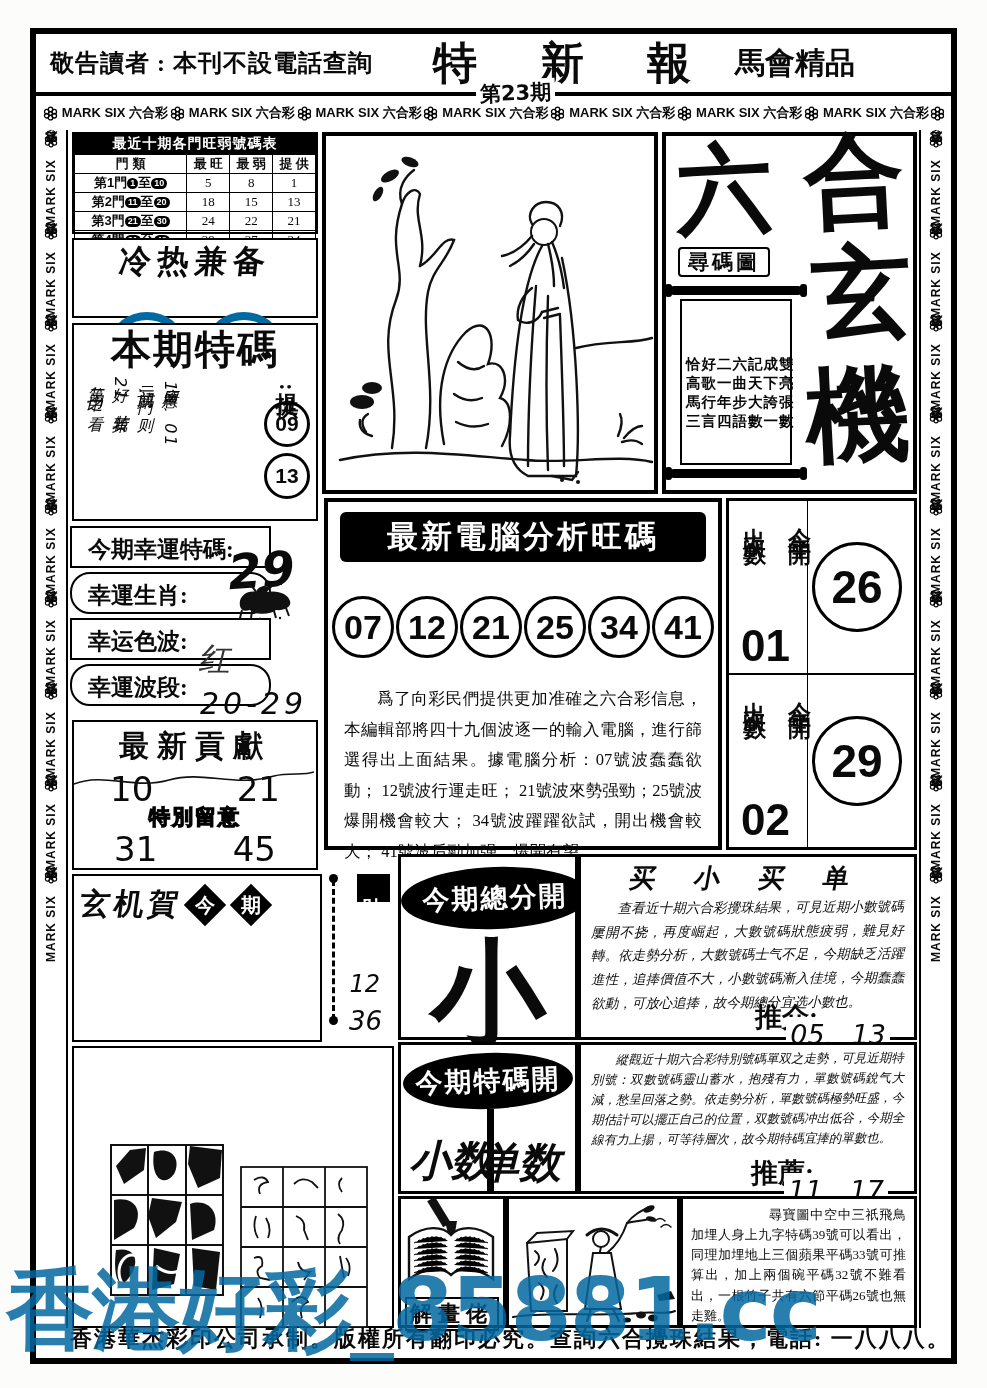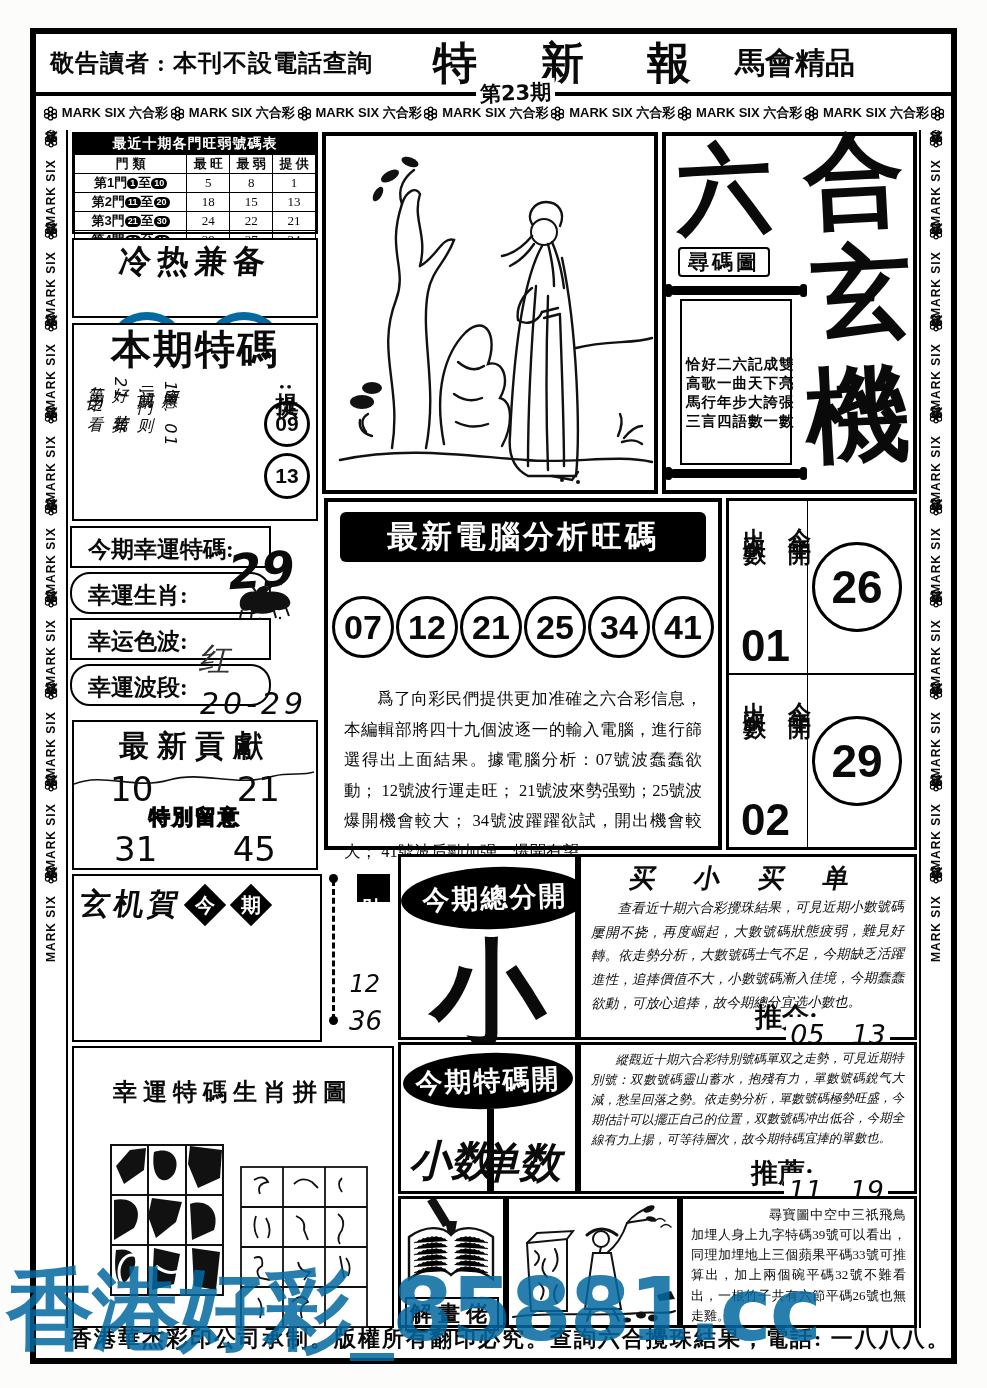--- a/index.html
+++ b/index.html
@@ -623,21 +623,20 @@
       <div class="abs" style="left:256px;top:744px;width:68px;height:168px;">
         <div class="dashline" style="left:6px;top:6px;height:140px;"></div>
         <div class="dot" style="left:2.5px;top:0;"></div>
         <div class="dot" style="left:2.5px;top:142px;"></div>
         <div class="tip-box" style="position:absolute;right:4px;top:0;">貼士</div>
         <div class="hand" style="position:absolute;right:14px;top:96px;font-size:24px;">12</div>
         <div class="hand" style="position:absolute;right:12px;top:132px;font-size:26px;">36</div>
       </div>
 
       <div class="box" style="left:2px;top:916px;width:322px;height:282px;border-width:2.5px;">
-        <div style="font-size:24px;font-weight:700;letter-spacing:6px;text-align:center;margin-top:28px;">幸運特碼生肖拼圖</div>
         <svg style="position:absolute;left:36px;top:96px;" width="114" height="152" viewBox="0 0 114 152">
           <rect x="1" y="1" width="112" height="150" fill="#fff" stroke="#111" stroke-width="2"></rect>
           <path d="M38,1 V151 M76,1 V151 M1,51 H113 M1,101 H113" stroke="#111" stroke-width="2"></path>
           <g fill="#111">
             <path d="M20,6 L36,4 L34,26 L14,40 L6,22 Z"></path>
             <path d="M44,8 C60,2 72,14 64,30 C54,44 40,34 44,8 Z"></path>
             <path d="M80,2 L112,6 L110,34 L88,44 L78,20 Z"></path>
             <path d="M4,56 C24,52 34,66 24,84 L4,96 Z"></path>
             <path d="M42,54 L72,58 L66,78 L46,94 L38,72 Z"></path>
             <path d="M80,60 C98,54 110,68 104,86 L82,96 Z"></path>
@@ -770,21 +769,21 @@
 
       <div class="box" style="left:328px;top:912px;width:180px;height:152px;border-width:3px;">
         <div class="ovaltag" style="margin:8px auto 0 auto;width:170px;height:56px;transform:rotate(-2deg);">今期特碼開</div>
         <div style="position:absolute;left:86px;top:64px;bottom:0;width:7px;background:#000;"></div>
         <span class="halfchar" style="position:absolute;left:8px;bottom:2px;">小数</span>
         <span class="halfchar" style="position:absolute;right:14px;bottom:0;margin-left:12px;">单数</span>
       </div>
       <div class="box" style="left:508px;top:912px;width:339px;height:152px;border-width:3px;padding:4px 10px;">
         <div class="art-body hand" style="font-size:12.5px;line-height:1.6;">縱觀近十期六合彩特別號碼單双之走勢，可見近期特別號：双數號碼靈山蓄水，抱殘有力，單數號碼銳气大減，愁呈回落之勢。依走勢分析，單數號碼極勢旺盛，今期估計可以擺正自己的位置，双數號碼冲出低谷，今期全線有力上揚，可等待層次，故今期特碼宜捧的單數也。</div>
         <div style="position:absolute;right:100px;bottom:0px;"><span class="rec-label">推薦:</span></div>
-        <div style="position:absolute;right:26px;bottom:-18px;background:#fff;padding:0 4px;"><span class="rec-nums">11、19</span></div>
+        <div style="position:absolute;right:26px;bottom:-18px;background:#fff;padding:0 4px;"><span class="rec-nums">11、17</span></div>
       </div>
 
       <div class="box" style="left:328px;top:1066px;width:108px;height:132px;border-width:3px;">
         <svg width="100" height="92" viewBox="0 0 100 92">
           <path d="M30,0 L46,26" stroke="#111" stroke-width="9" fill="none"></path>
           <path d="M44,22 L56,22 L51,52 Z" fill="#111"></path>
           <path d="M8,38 C24,26 42,27 50,36 C58,27 76,26 92,38 L92,80 C76,68 58,68 50,76 C42,68 24,68 8,80 Z" fill="#fff" stroke="#111" stroke-width="2.4"></path>
           <g stroke="#111" stroke-width="1" stroke-dasharray="2 2.5">
             <path d="M13,44 C26,36 40,36 47,42 M13,50 C26,42 40,42 47,48 M13,56 C26,48 40,48 47,54 M13,62 C26,54 40,54 47,60 M13,68 C26,60 40,60 47,66 M13,74 C26,66 40,66 47,72"></path>
             <path d="M87,44 C74,36 60,36 53,42 M87,50 C74,42 60,42 53,48 M87,56 C74,48 60,48 53,54 M87,62 C74,54 60,54 53,60 M87,68 C74,60 60,60 53,66 M87,74 C74,66 60,66 53,72"></path>

